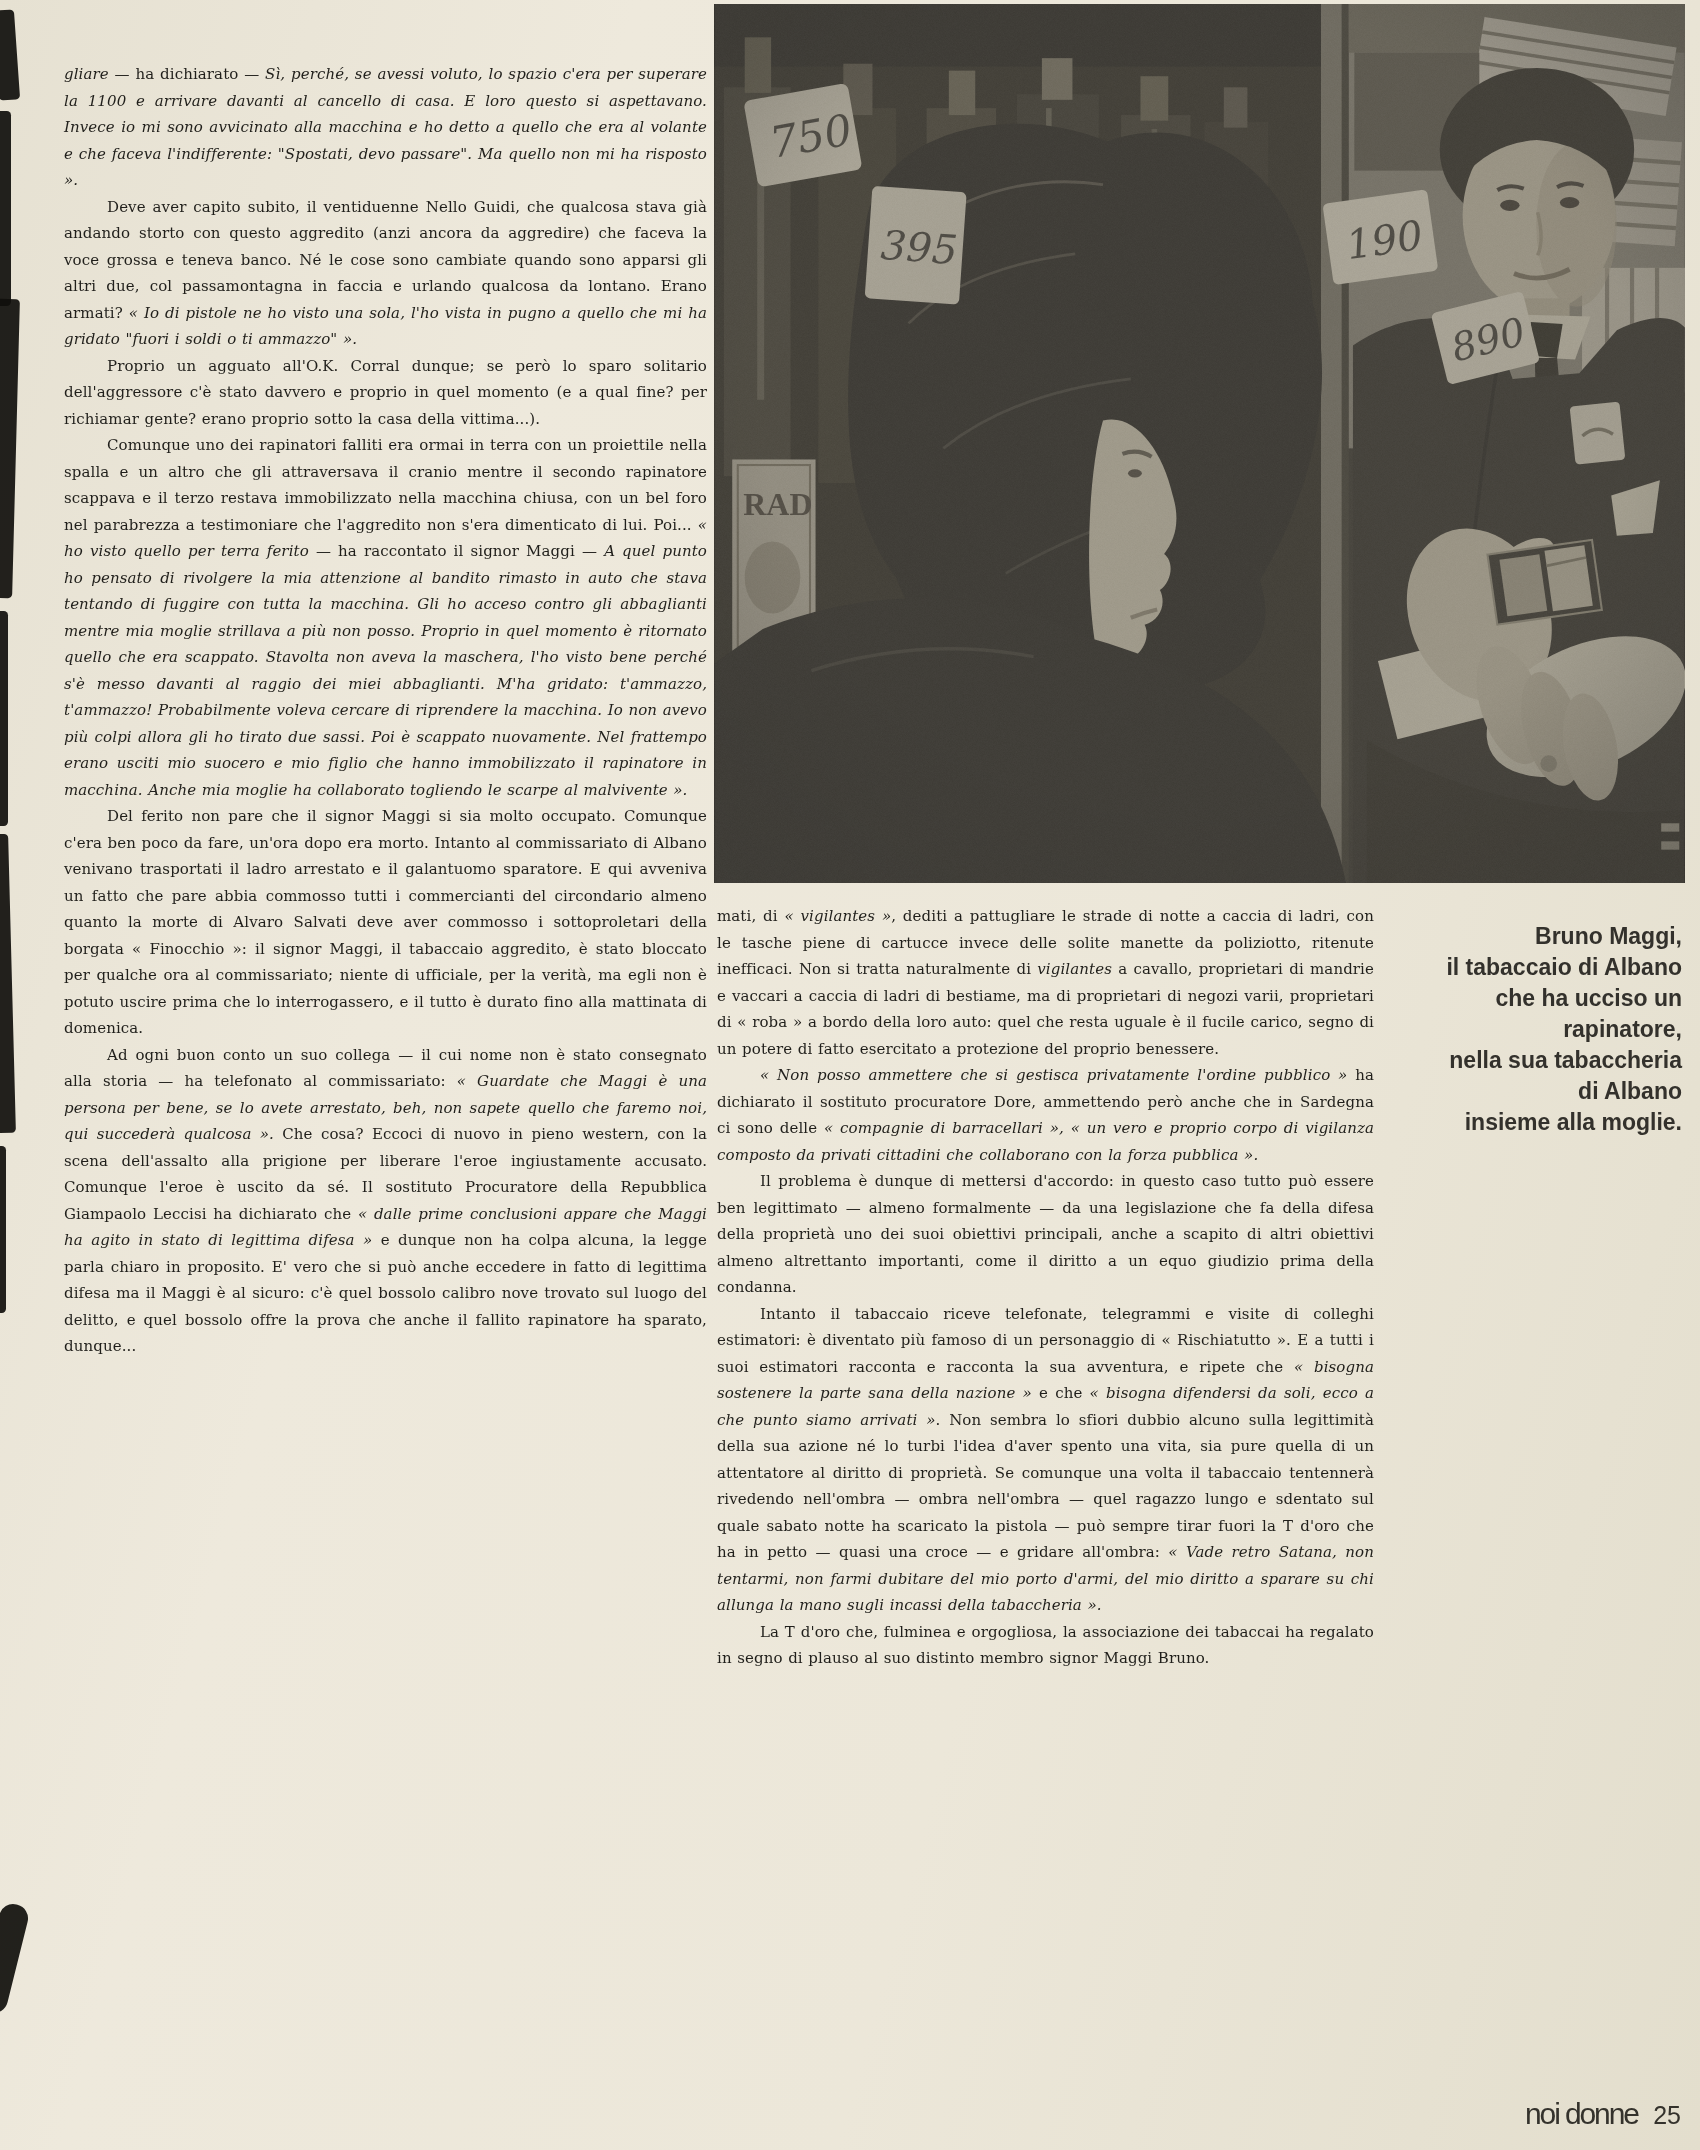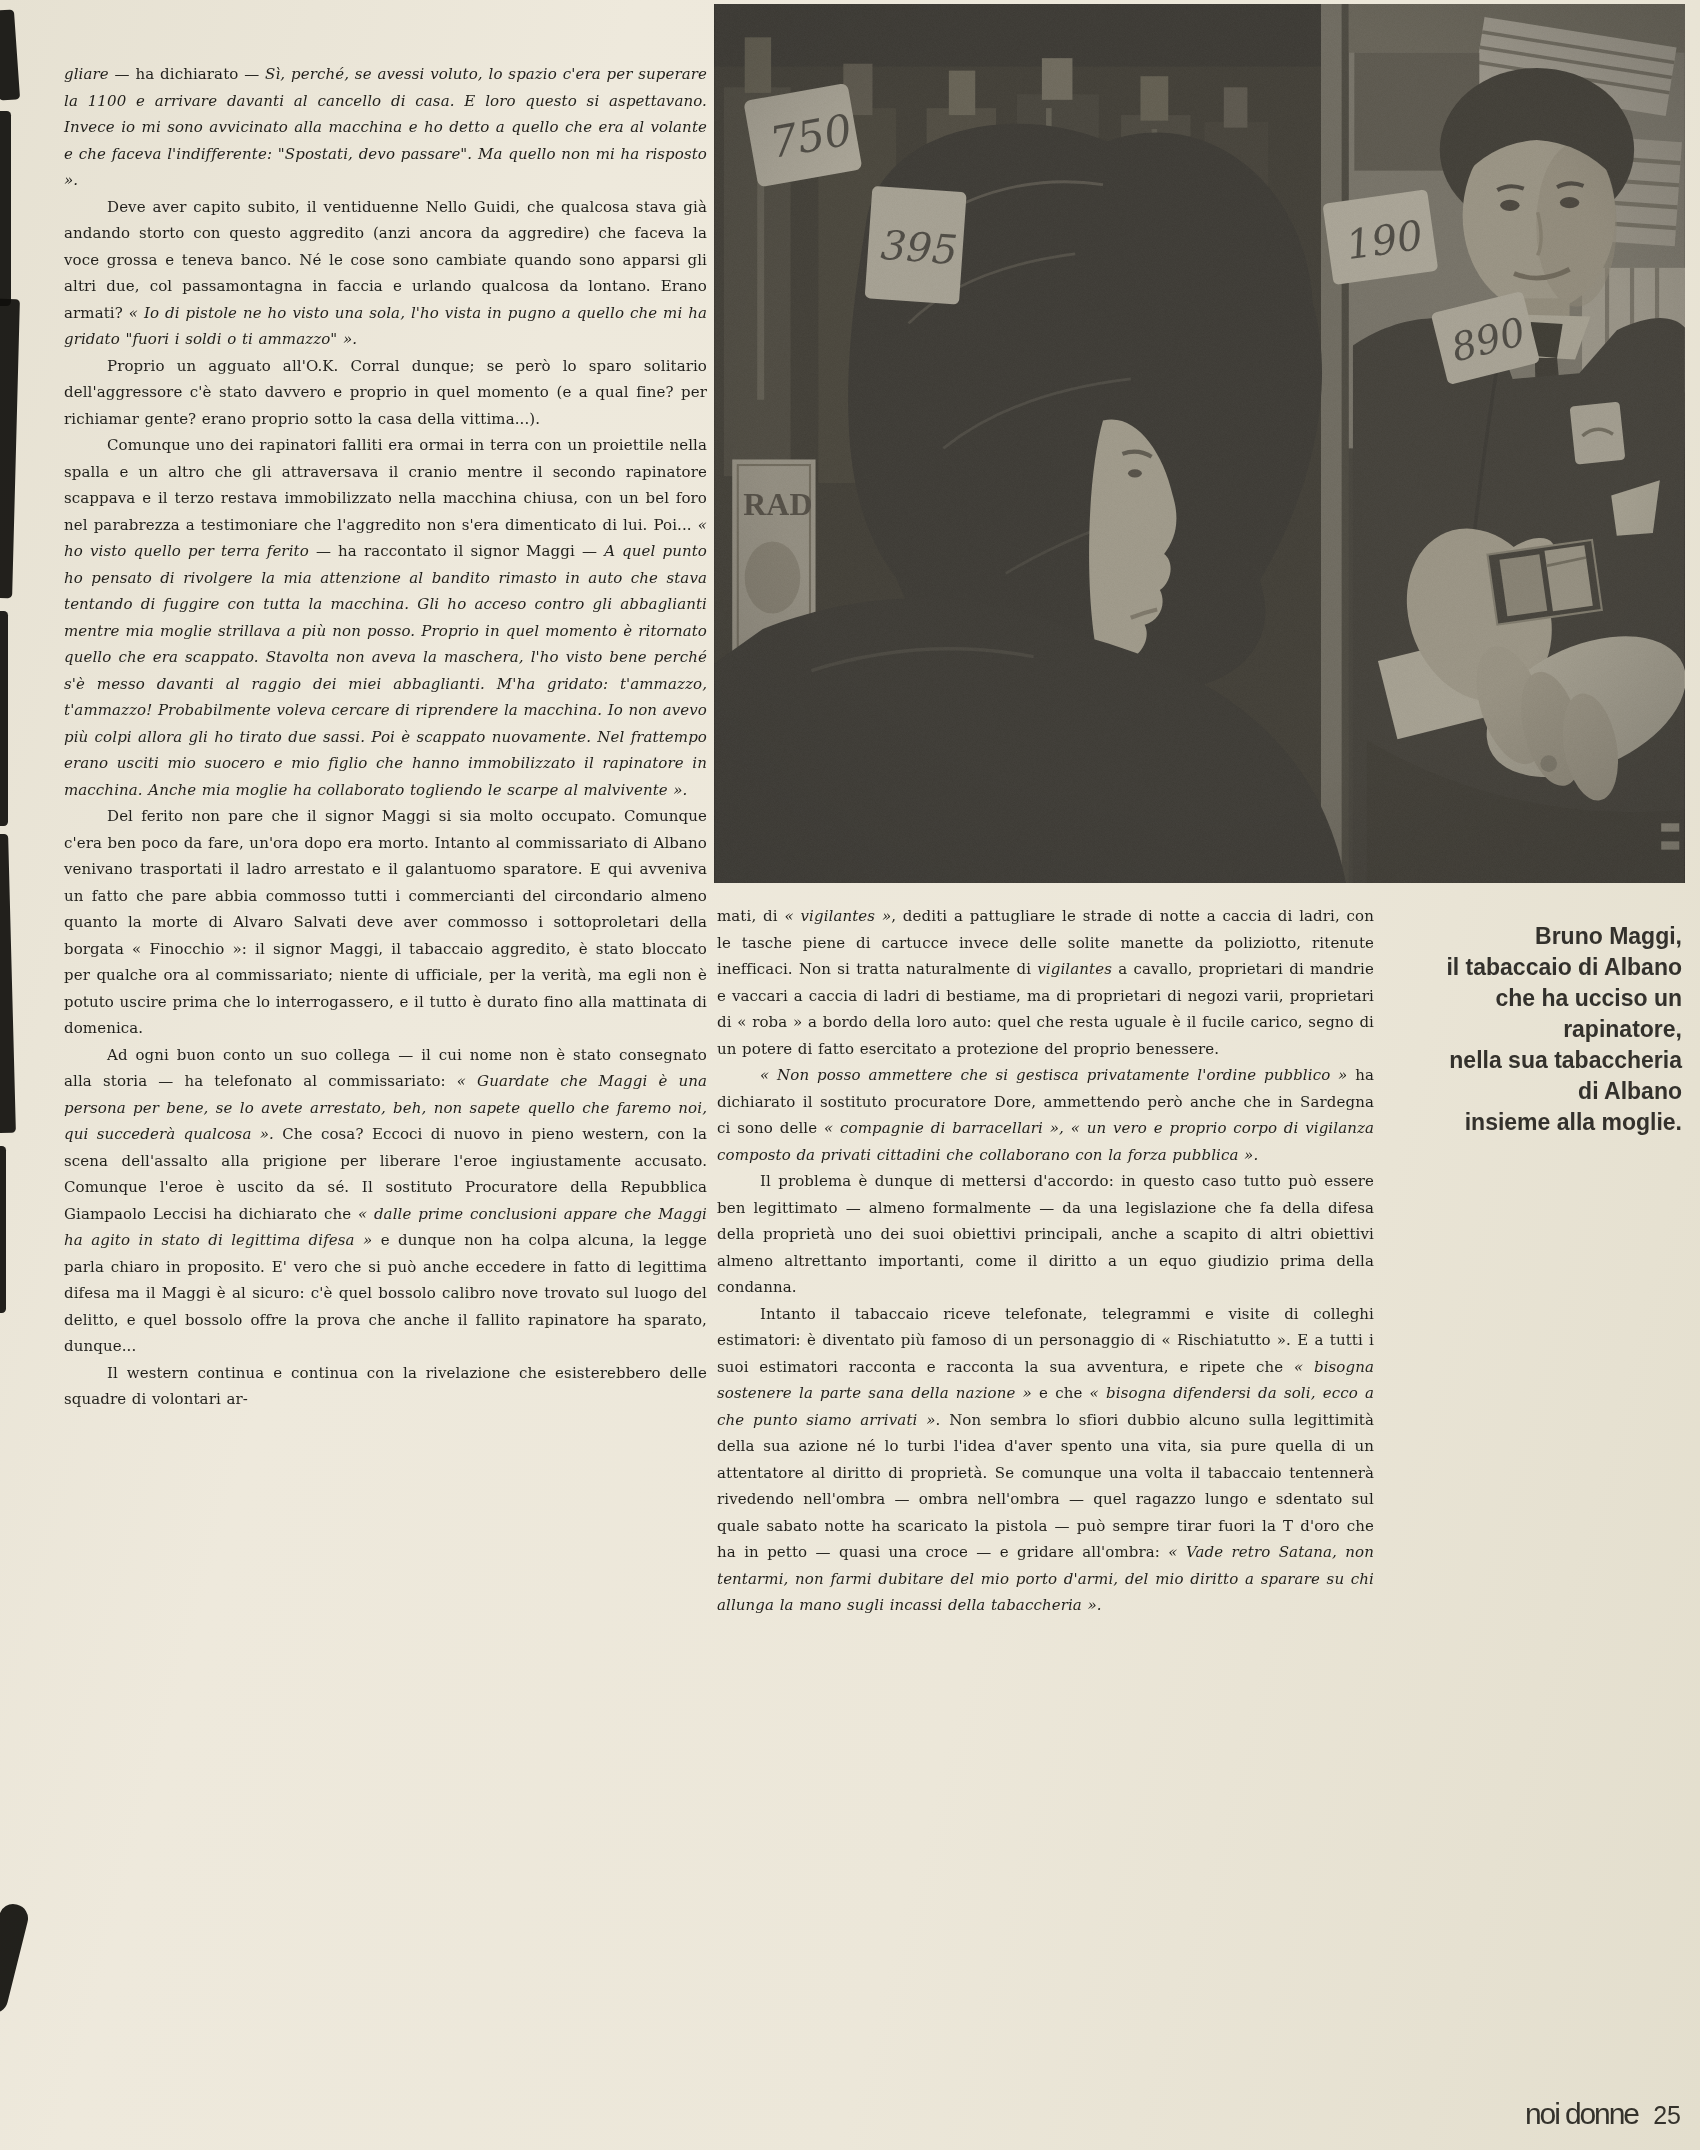--- a/index.html
+++ b/index.html
@@ -44,21 +44,20 @@
 <div class="artifact" style="left:-7px;top:1146px;width:12.5px;height:167px;"></div>
 <div class="artifact" style="left:-11px;top:1903px;width:29px;height:111px;transform:rotate(14deg);border-radius:14px;"></div>
 
 <div id="left-col" class="col">
     <p class="para"><span class="it">gliare </span><span class="ro">— ha dichiarato — </span><span class="it">Sì, perché, se avessi voluto, lo spazio c'era per superare la 1100 e arrivare davanti al cancello di casa. E loro questo si aspettavano. Invece io mi sono avvicinato alla macchina e ho detto a quello che era al volante e che faceva l'indifferente: "Spostati, devo passare". Ma quello non mi ha risposto ».</span></p>
     <p class="para indent"><span class="ro">Deve aver capito subito, il ventiduenne Nello Guidi, che qualcosa stava già andando storto con questo aggredito (anzi ancora da aggredire) che faceva la voce grossa e teneva banco. Né le cose sono cambiate quando sono apparsi gli altri due, col passamontagna in faccia e urlando qualcosa da lontano. Erano armati? </span><span class="it">« Io di pistole ne ho visto una sola, l'ho vista in pugno a quello che mi ha gridato "fuori i soldi o ti ammazzo" ».</span></p>
     <p class="para indent"><span class="ro">Proprio un agguato all'O.K. Corral dunque; se però lo sparo solitario dell'aggressore c'è stato davvero e proprio in quel momento (e a qual fine? per richiamar gente? erano proprio sotto la casa della vittima...).</span></p>
     <p class="para indent"><span class="ro">Comunque uno dei rapinatori falliti era ormai in terra con un proiettile nella spalla e un altro che gli attraversava il cranio mentre il secondo rapinatore scappava e il terzo restava immobilizzato nella macchina chiusa, con un bel foro nel parabrezza a testimoniare che l'aggredito non s'era dimenticato di lui. Poi... </span><span class="it">« ho visto quello per terra ferito </span><span class="ro">— ha raccontato il signor Maggi — </span><span class="it">A quel punto ho pensato di rivolgere la mia attenzione al bandito rimasto in auto che stava tentando di fuggire con tutta la macchina. Gli ho acceso contro gli abbaglianti mentre mia moglie strillava a più non posso. Proprio in quel momento è ritornato quello che era scappato. Stavolta non aveva la maschera, l'ho visto bene perché s'è messo davanti al raggio dei miei abbaglianti. M'ha gridato: t'ammazzo, t'ammazzo! Probabilmente voleva cercare di riprendere la macchina. Io non avevo più colpi allora gli ho tirato due sassi. Poi è scappato nuovamente. Nel frattempo erano usciti mio suocero e mio figlio che hanno immobilizzato il rapinatore in macchina. Anche mia moglie ha collaborato togliendo le scarpe al malvivente ».</span></p>
     <p class="para indent"><span class="ro">Del ferito non pare che il signor Maggi si sia molto occupato. Comunque c'era ben poco da fare, un'ora dopo era morto. Intanto al commissariato di Albano venivano trasportati il ladro arrestato e il galantuomo sparatore. E qui avveniva un fatto che pare abbia commosso tutti i commercianti del circondario almeno quanto la morte di Alvaro Salvati deve aver commosso i sottoproletari della borgata « Finocchio »: il signor Maggi, il tabaccaio aggredito, è stato bloccato per qualche ora al commissariato; niente di ufficiale, per la verità, ma egli non è potuto uscire prima che lo interrogassero, e il tutto è durato fino alla mattinata di domenica.</span></p>
     <p class="para indent"><span class="ro">Ad ogni buon conto un suo collega — il cui nome non è stato consegnato alla storia — ha telefonato al commissariato: </span><span class="it">« Guardate che Maggi è una persona per bene, se lo avete arrestato, beh, non sapete quello che faremo noi, qui succederà qualcosa ».</span><span class="ro"> Che cosa? Eccoci di nuovo in pieno western, con la scena dell'assalto alla prigione per liberare l'eroe ingiustamente accusato. Comunque l'eroe è uscito da sé. Il sostituto Procuratore della Repubblica Giampaolo Leccisi ha dichiarato che </span><span class="it">« dalle prime conclusioni appare che Maggi ha agito in stato di legittima difesa »</span><span class="ro"> e dunque non ha colpa alcuna, la legge parla chiaro in proposito. E' vero che si può anche eccedere in fatto di legittima difesa ma il Maggi è al sicuro: c'è quel bossolo calibro nove trovato sul luogo del delitto, e quel bossolo offre la prova che anche il fallito rapinatore ha sparato, dunque...</span></p>
-    <p class="para indent"><span class="ro">Il western continua e continua con la rivelazione che esisterebbero delle squadre di volontari ar-</span></p>
   </div>
 
 <div id="photo">
   <svg width="971" height="879" viewBox="0 0 1398 1266" xmlns="http://www.w3.org/2000/svg">
     <defs>
       <filter id="grain" x="0" y="0" width="100%" height="100%">
         <feTurbulence type="fractalNoise" baseFrequency="0.9" numOctaves="2" result="n"></feTurbulence>
         <feColorMatrix in="n" type="matrix" values="0 0 0 0 0.5  0 0 0 0 0.48  0 0 0 0 0.44  0 0 0 0.16 0"></feColorMatrix>
         <feComposite operator="over" in2="SourceGraphic"></feComposite>
       </filter>
@@ -213,18 +212,19 @@
   <div>nella sua tabaccheria</div>
   <div>di Albano</div>
   <div>insieme alla moglie.</div>
 </div>
 
 <div id="right-col" class="col">
     <p class="para"><span class="ro">mati, di </span><span class="it">« vigilantes »</span><span class="ro">, dediti a pattugliare le strade di notte a caccia di ladri, con le tasche piene di cartucce invece delle solite manette da poliziotto, ritenute inefficaci. Non si tratta naturalmente di </span><span class="it">vigilantes</span><span class="ro"> a cavallo, proprietari di mandrie e vaccari a caccia di ladri di bestiame, ma di proprietari di negozi varii, proprietari di « roba » a bordo della loro auto: quel che resta uguale è il fucile carico, segno di un potere di fatto esercitato a protezione del proprio benessere.</span></p>
     <p class="para indent"><span class="it">« Non posso ammettere che si gestisca privatamente l'ordine pubblico »</span><span class="ro"> ha dichiarato il sostituto procuratore Dore, ammettendo però anche che in Sardegna ci sono delle </span><span class="it">« compagnie di barracellari », « un vero e proprio corpo di vigilanza composto da privati cittadini che collaborano con la forza pubblica ».</span></p>
     <p class="para indent"><span class="ro">Il problema è dunque di mettersi d'accordo: in questo caso tutto può essere ben legittimato — almeno formalmente — da una legislazione che fa della difesa della proprietà uno dei suoi obiettivi principali, anche a scapito di altri obiettivi almeno altrettanto importanti, come il diritto a un equo giudizio prima della condanna.</span></p>
     <p class="para indent"><span class="ro">Intanto il tabaccaio riceve telefonate, telegrammi e visite di colleghi estimatori: è diventato più famoso di un personaggio di « Rischiatutto ». E a tutti i suoi estimatori racconta e racconta la sua avventura, e ripete che </span><span class="it">« bisogna sostenere la parte sana della nazione »</span><span class="ro"> e che </span><span class="it">« bisogna difendersi da soli, ecco a che punto siamo arrivati »</span><span class="ro">. Non sembra lo sfiori dubbio alcuno sulla legittimità della sua azione né lo turbi l'idea d'aver spento una vita, sia pure quella di un attentatore al diritto di proprietà. Se comunque una volta il tabaccaio tentennerà rivedendo nell'ombra — ombra nell'ombra — quel ragazzo lungo e sdentato sul quale sabato notte ha scaricato la pistola — può sempre tirar fuori la T d'oro che ha in petto — quasi una croce — e gridare all'ombra: </span><span class="it">« Vade retro Satana, non tentarmi, non farmi dubitare del mio porto d'armi, del mio diritto a sparare su chi allunga la mano sugli incassi della tabaccheria ».</span></p>
+    <p class="para indent"><span class="ro">La T d'oro che, fulminea e orgogliosa, la associazione dei tabaccai ha regalato in segno di plauso al suo distinto membro signor Maggi Bruno.</span></p>
   </div>
 
 <div id="footer">
   <span class="logo">noi donne</span><span class="pnum">25</span>
 </div>
 
 
 </body></html>

